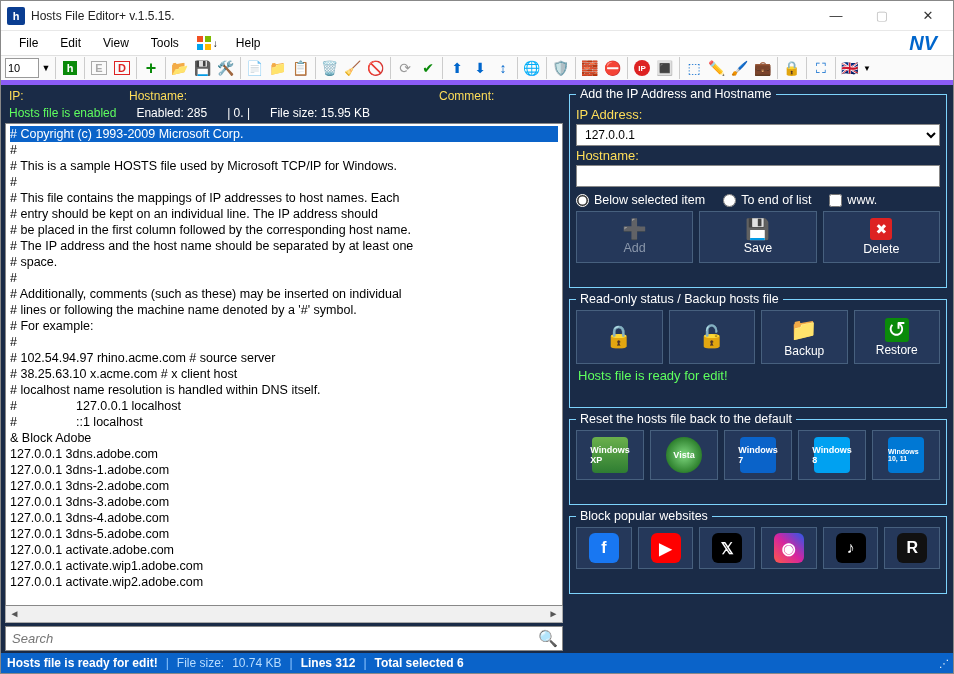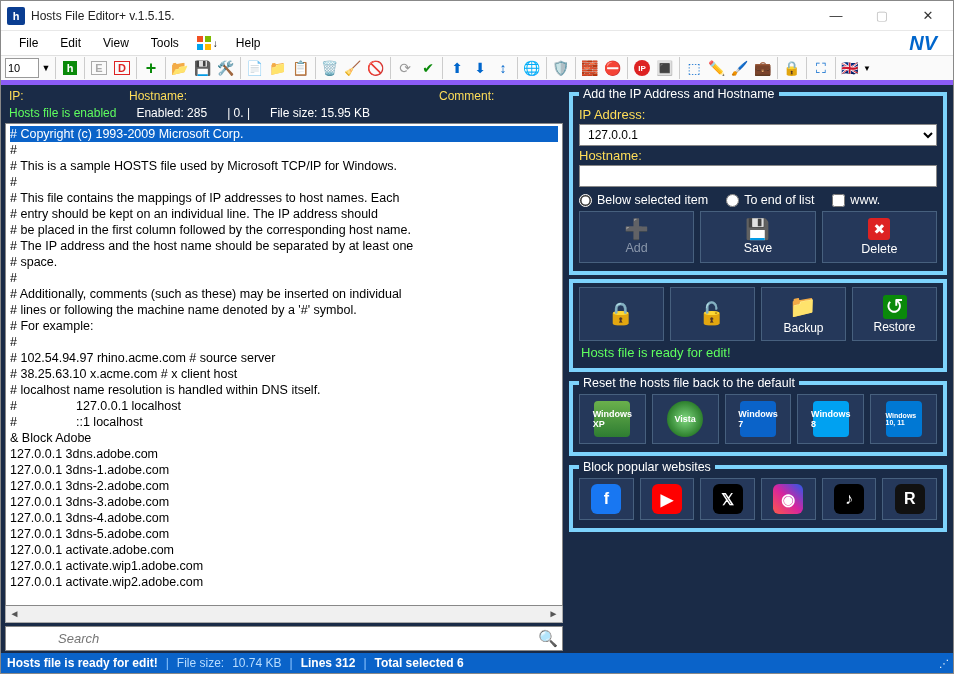--- a/index.html
+++ b/index.html
@@ -23,25 +23,25 @@
 .col-header .col2 { flex: 1; }
 .col-header .col3 { width: 120px; }
 .status-row { display: flex; background: #1a2b47; font-size: 12px; padding: 1px 4px 3px; gap: 20px;}
 .status-row .enabled { color: #5fff5f; }
 .status-row .stat { color: #fff; }
 .editor { flex: 1; background: #fff; border: 1px solid #888; overflow: auto; font-family: Tahoma, sans-serif; font-size: 12.5px; line-height: 16px; padding: 2px 4px; white-space: pre; position:relative;}
 .editor .sel { background: #0a63c9; color: #fff; display:block; }
 .hscroll { height: 17px; background: #f0f0f0; border: 1px solid #aaa; border-top: none; position: relative; }
 .hscroll .arrow { position: absolute; top: 0; width: 17px; height: 15px; display:flex; align-items:center; justify-content:center; font-size:10px; color:#555;}
 .hscroll .arrow.l { left:0; } .hscroll .arrow.r { right:0; }
-.searchbar { display: flex; align-items: center; background: #fff; border: 1px solid #888; margin-top: 3px; padding-left: 46px; }
+.searchbar { display: flex; align-items: center; background: #fff; border: 1px solid #888; margin-top: 3px; }
 .searchbar input { flex: 1; border: none; padding: 4px 6px; font-size: 13px; outline: none; font-style: italic; color:#777;}
 .searchbar .mag { width: 28px; text-align: center; font-size: 16px; }
 .right-pane { width: 388px; padding: 2px 6px 4px 4px; display: flex; flex-direction: column; gap: 4px; overflow:hidden;}
-fieldset { border: 4px solid #7dd3fc; padding: 4px 6px 8px; color: #fff; }
+fieldset { border: 1px solid #7dd3fc; padding: 4px 6px 24px; color: #fff; }
 legend { color: #fff; font-size: 12.5px; padding: 0 4px; }
 .lbl-ip { color: #ffde59; font-size: 13px; margin: 2px 0; }
 .combo, .txt { width: 100%; height: 22px; border: 1px solid #888; font-size: 12px; padding: 2px 4px; background: #fff; }
 .radio-row { display: flex; align-items: center; gap: 18px; margin: 6px 0 4px; font-size: 12.5px; }
 .radio-row label { display: flex; align-items: flex-end; gap: 5px; }
 .radio-row input { accent-color: #fff; }
 .big-btn-row { display: flex; gap: 6px; }
 .big-btn { flex: 1; height: 52px; border: 1px solid #47607e; background: #25385a; display: flex; flex-direction: column; align-items: center; justify-content: center; gap: 2px; cursor: default; font-size: 12.5px; color:#fff;}
 .big-btn.disabled { color: #8a97ab; }
 .big-btn .ico { font-size: 20px; line-height: 1; }
@@ -206,20 +206,21 @@
             <span>Save</span>
           </div>
         <div class="big-btn">
             <div class="ico" style="background:#d22;color:#fff;width:22px;height:22px;border-radius:3px;display:flex;align-items:center;justify-content:center;font-size:14px">✖</div>
             <span>Delete</span>
           </div>
       </div>
     </fieldset>
 
     <fieldset>
+      <legend>Read-only status / Backup hosts file</legend>
       <div class="ro-row">
         <div class="ro-btn">
             <div class="ico" style="color:#d22">🔒</div>
           </div>
         <div class="ro-btn">
             <div class="ico" style="color:#888">🔓</div>
           </div>
         <div class="ro-btn">
             <div class="ico">📁</div>
             <span>Backup</span>

